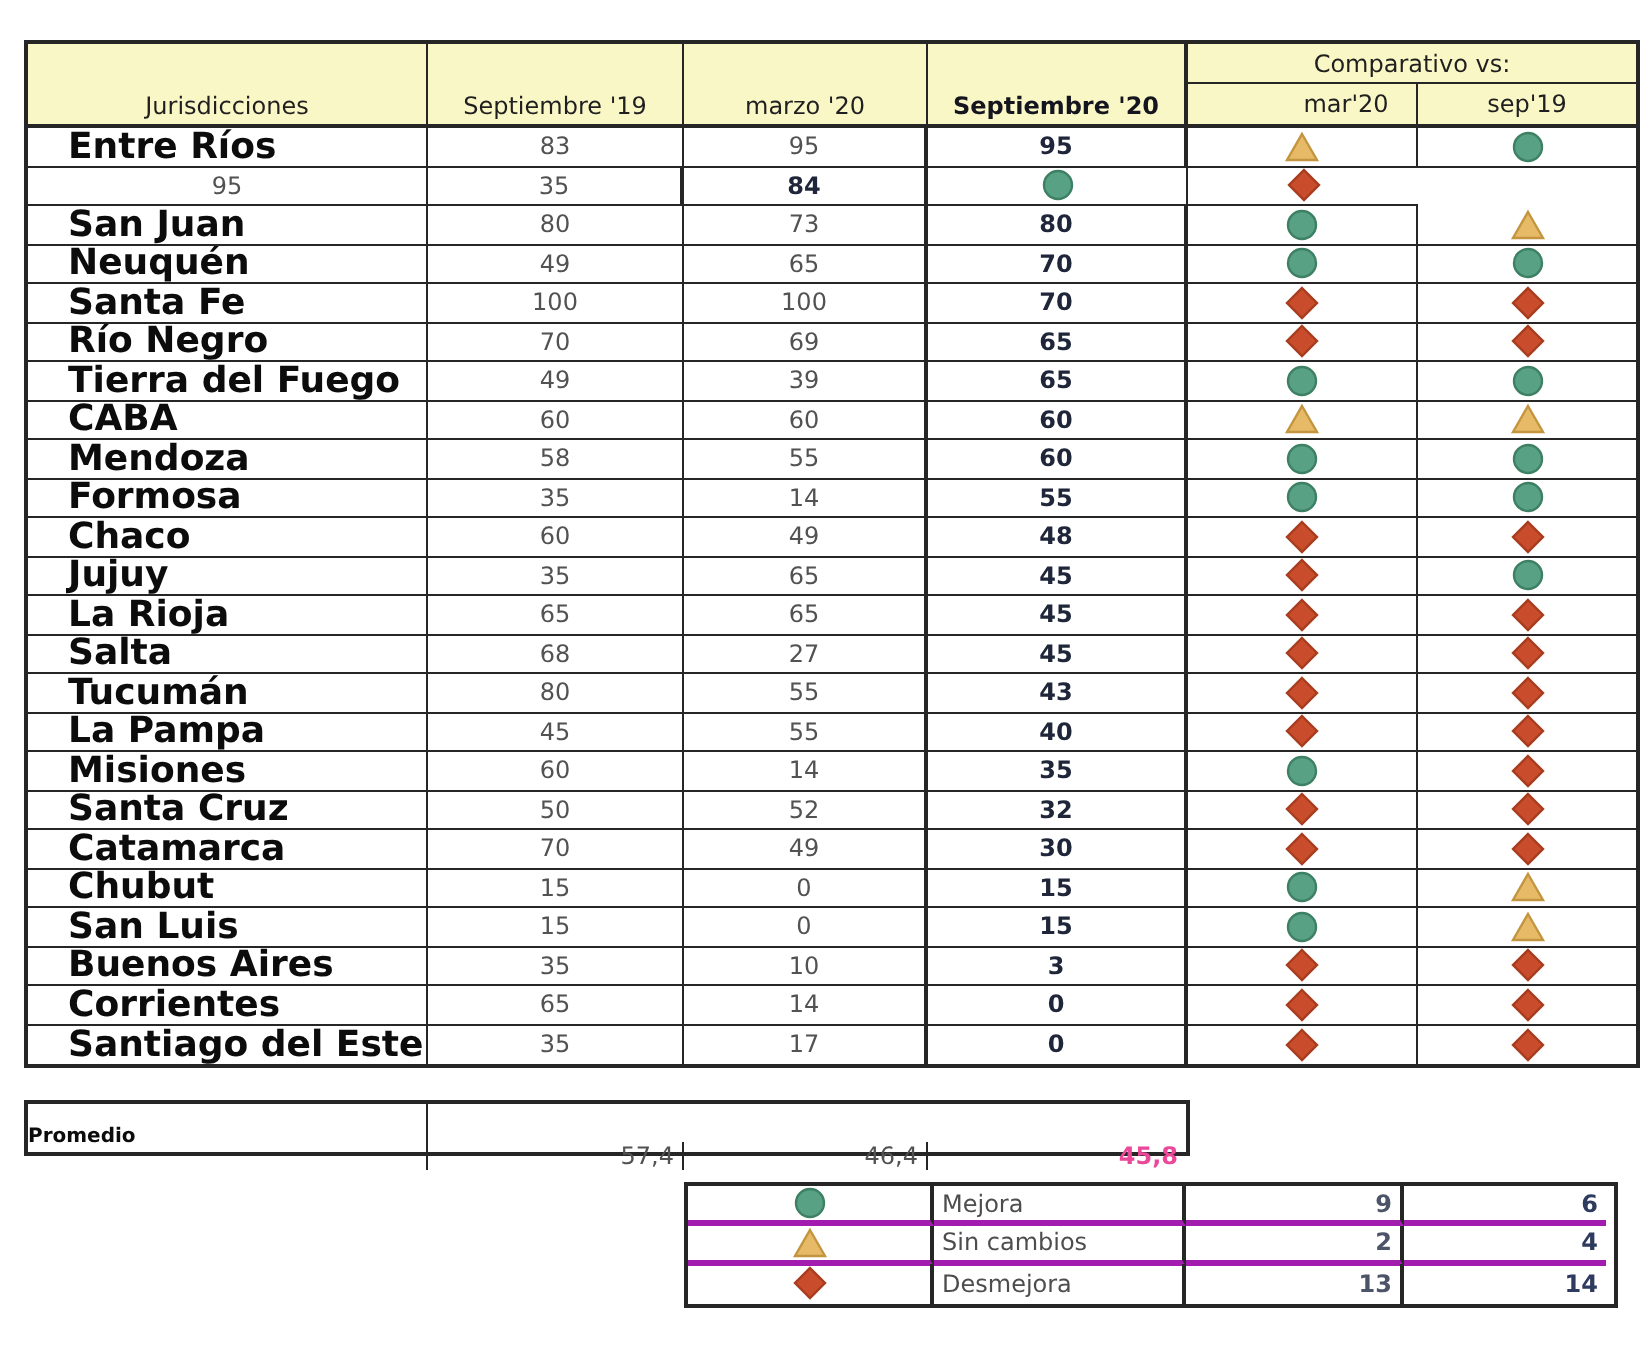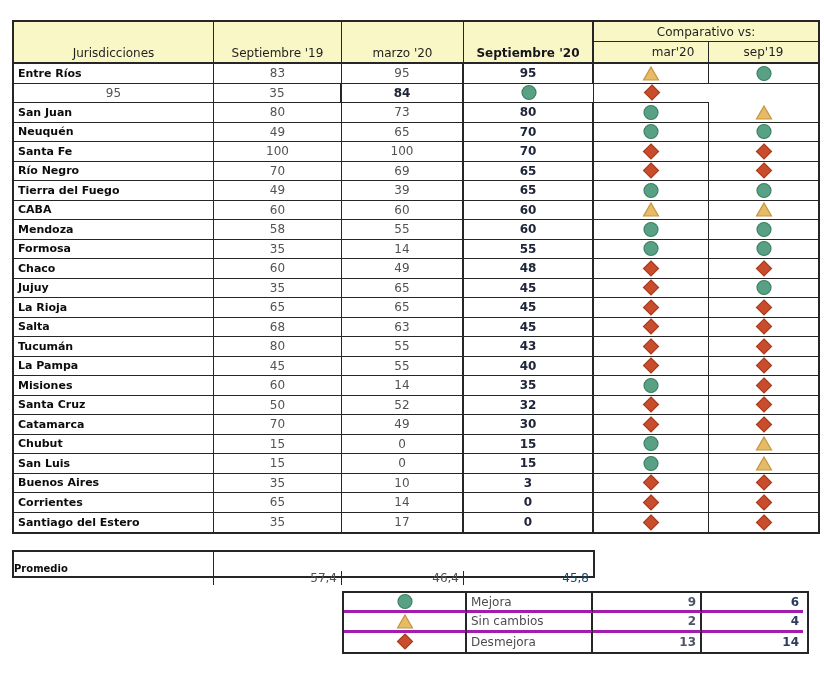--- a/index.html
+++ b/index.html
@@ -35,35 +35,35 @@
   .hcell.comparativo{
     grid-column:5 / 7;grid-row:1;align-items:center;justify-content:center;
     border-right:none;border-bottom:1px solid #262626;padding-bottom:0;
   }
   .hcell.sub{grid-row:2;align-items:center;padding-bottom:0;}
   .hcell.sub.m20{grid-column:5;margin-left:44px;}
   .hcell.sub.s19{grid-column:6;border-right:none;}
   
   .body-row{height:19.5px;}
   .body-row:last-child .cell{border-bottom:none;}
-  .name-cell{padding-left:4px;font-weight:bold;font-size:11px;color:#0c0c0c;white-space:nowrap;}
+  .name-cell{padding-left:20px;font-weight:bold;font-size:18px;color:#0c0c0c;white-space:nowrap;}
   .val-cell{justify-content:center;font-size:12px;color:#525252;}
   .val-cell.sep20{font-weight:bold;color:#20263a;}
   .cmp-cell{justify-content:center;}
   
   .promedio-table{
     position:absolute;left:12px;top:550px;width:583px;height:28px;
     border:2px solid #262626;box-sizing:border-box;background:#fff;
     display:grid;grid-template-columns:200px 128px 122px 129px;
   }
   .pcell{box-sizing:border-box;display:flex;align-items:center;border-right:1px solid #262626;}
   .pcell.last{border-right:none;}
   .pcell.label{padding-left:0;font-weight:bold;font-size:10px;color:#0c0c0c;}
   .pcell.num{justify-content:flex-end;padding-right:4px;font-size:12px;color:#525252;margin-top:19px;}
-  .pcell.num.sep20{font-weight:normal;color:#0c4a6e;}
+  .pcell.num.sep20{font-weight:bold;color:#ec4899;}
   
   .legend-table{
     position:absolute;left:342px;top:591px;width:467px;
     border:2px solid #262626;box-sizing:border-box;background:#fff;
   }
   .legend-row{display:grid;grid-template-columns:123px 126px 109px 101px;height:19.5px;}
   .legend-row .lcell{
     box-sizing:border-box;display:flex;align-items:center;
     border-right:2px solid #262626;border-bottom:3px solid #a21caf;
   }
@@ -345,21 +345,21 @@
           <span class="shape-wrap">
             <svg width="18" height="17" viewBox="0 0 18 17">
               <polygon points="9,1 16.5,8.5 9,16 1.5,8.5" fill="#c94d2c" stroke="#a83c1e" stroke-width="1.2"></polygon>
             </svg>
           </span>
         </div>
       </div>
       <div class="grid-row body-row">
         <div class="cell name-cell">Salta</div>
         <div class="cell val-cell">68</div>
-        <div class="cell val-cell thick-r">63</div>
+        <div class="cell val-cell thick-r">27</div>
         <div class="cell val-cell sep20 thick-r">45</div>
         <div class="cell cmp-cell">
           <span class="shape-wrap">
             <svg width="18" height="17" viewBox="0 0 18 17">
               <polygon points="9,1 16.5,8.5 9,16 1.5,8.5" fill="#c94d2c" stroke="#a83c1e" stroke-width="1.2"></polygon>
             </svg>
           </span>
         </div>
         <div class="cell cmp-cell last">
           <span class="shape-wrap">

